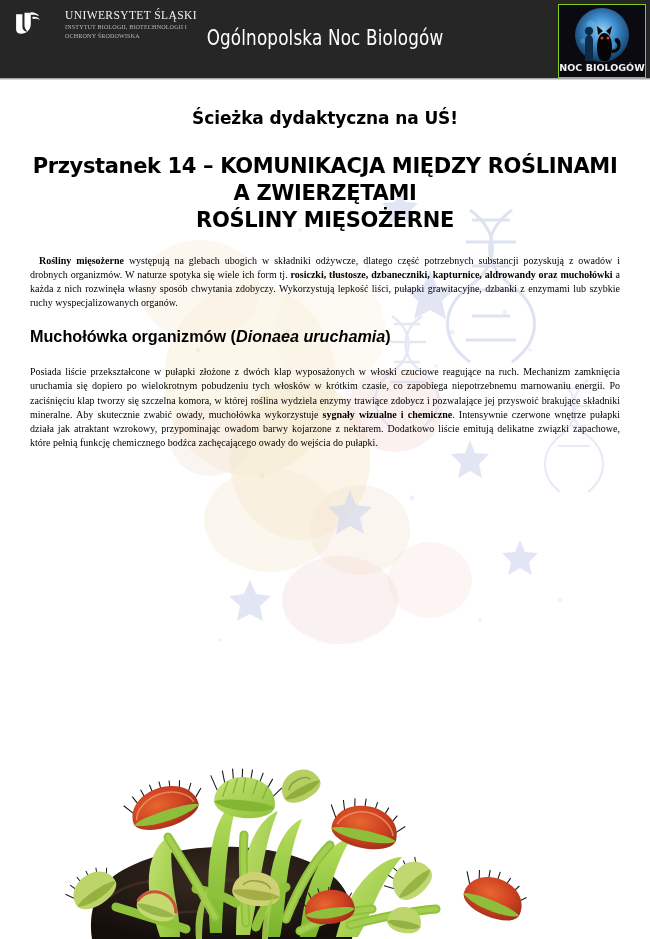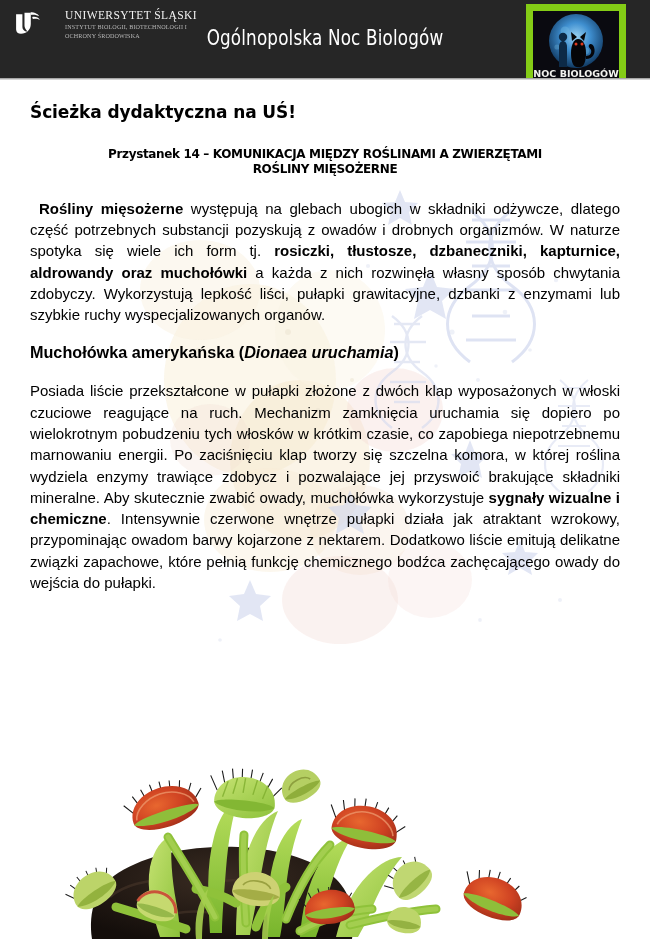--- a/index.html
+++ b/index.html
@@ -86,26 +86,26 @@
     font-weight: 400;
     letter-spacing: 0.2px;
     color: #ffffff;
     transform: scaleX(0.80);
     transform-origin: center center;
   }
 
   
   .nb-logo {
     position: absolute;
-    right: 24px;
+    right: 4px;
     top: 4px;
     width: 86px;
     height: 72px;
     background: #a16207;
-    border: 7px solid #84cc16;
+    border: 1px solid #84cc16;
     overflow: hidden;
   }
   .nb-logo svg { display: block; width: 100%; height: 100%; }
 
   
   .watermark {
     position: absolute;
     left: 0;
     top: 80px;
     width: 650px;
@@ -118,42 +118,43 @@
 
   
   .content {
     position: relative;
     z-index: 2;
     padding: 0 30px 0 30px;
     box-sizing: border-box;
   }
 
   .path-title {
-    margin: 22px 0 0 0;
+    margin: 28px 0 0 0;
+    text-align: center;
     font-family: "DejaVu Sans", sans-serif;
     font-size: 17px;
     font-weight: bold;
     letter-spacing: -0.1px;
   }
 
   .stop-title {
     margin: 25px 0 6px 0;
     text-align: center;
     font-family: "DejaVu Sans", sans-serif;
-    font-size: 12px;
+    font-size: 21px;
     font-weight: bold;
     line-height: 1.28;
     letter-spacing: -0.35px;
   }
   .stop-title .line2 { display: block; }
 
   .body-par {
     margin: 20px 0 0 0;
-    font-family: Liberation Sans, sans-serif;
-    font-size: 15px;
+    font-family: Liberation Serif, serif;
+    font-size: 10px;
     line-height: 1.42;
     text-align: justify;
     text-justify: inter-word;
   }
   .body-par.indent { text-indent: 9px; }
   .body-par b { font-weight: bold; }
 
   .sub-head {
     margin: 16px 0 0 0;
     font-family: "Liberation Sans", sans-serif;
@@ -299,21 +300,21 @@
 
   <h1 class="path-title">Ścieżka dydaktyczna na UŚ!</h1>
 
   <h2 class="stop-title">
     <span>Przystanek 14 – KOMUNIKACJA MIĘDZY ROŚLINAMI A ZWIERZĘTAMI</span>
     <span class="line2">ROŚLINY MIĘSOŻERNE</span>
   </h2>
 
   <p class="body-par indent"><b>Rośliny mięsożerne</b><span> występują na glebach ubogich w składniki odżywcze, dlatego część potrzebnych substancji pozyskują z owadów i drobnych organizmów. W naturze spotyka się wiele ich form tj. </span><b>rosiczki, tłustosze, dzbaneczniki, kapturnice, aldrowandy oraz muchołówki</b><span> a każda z nich rozwinęła własny sposób chwytania zdobyczy. Wykorzystują lepkość liści, pułapki grawitacyjne, dzbanki z enzymami lub szybkie ruchy wyspecjalizowanych organów.</span></p>
 
-  <h3 class="sub-head"><span>Muchołówka amerykańska (</span><i>Dionaea uruchamia</i><span>)</span></h3>
+  <h3 class="sub-head"><span>Muchołówka organizmów (</span><i>Dionaea uruchamia</i><span>)</span></h3>
 
   <p class="body-par par-tight"><span>Posiada liście przekształcone w pułapki złożone z dwóch klap wyposażonych w włoski czuciowe reagujące na ruch. Mechanizm zamknięcia uruchamia się dopiero po wielokrotnym pobudzeniu tych włosków w krótkim czasie, co zapobiega niepotrzebnemu marnowaniu energii. Po zaciśnięciu klap tworzy się szczelna komora, w której roślina wydziela enzymy trawiące zdobycz i pozwalające jej przyswoić brakujące składniki mineralne. Aby skutecznie zwabić owady, muchołówka wykorzystuje </span><b>sygnały wizualne i chemiczne</b><span>. Intensywnie czerwone wnętrze pułapki działa jak atraktant wzrokowy, przypominając owadom barwy kojarzone z nektarem. Dodatkowo liście emitują delikatne związki zapachowe, które pełnią funkcję chemicznego bodźca zachęcającego owady do wejścia do pułapki.</span></p>
 
 </div>
 
 <div class="photo">
   <svg viewBox="0 0 650 242" aria-hidden="true">
     <rect x="0" y="0" width="650" height="242" fill="#ffffff"></rect>
 
     <defs>

